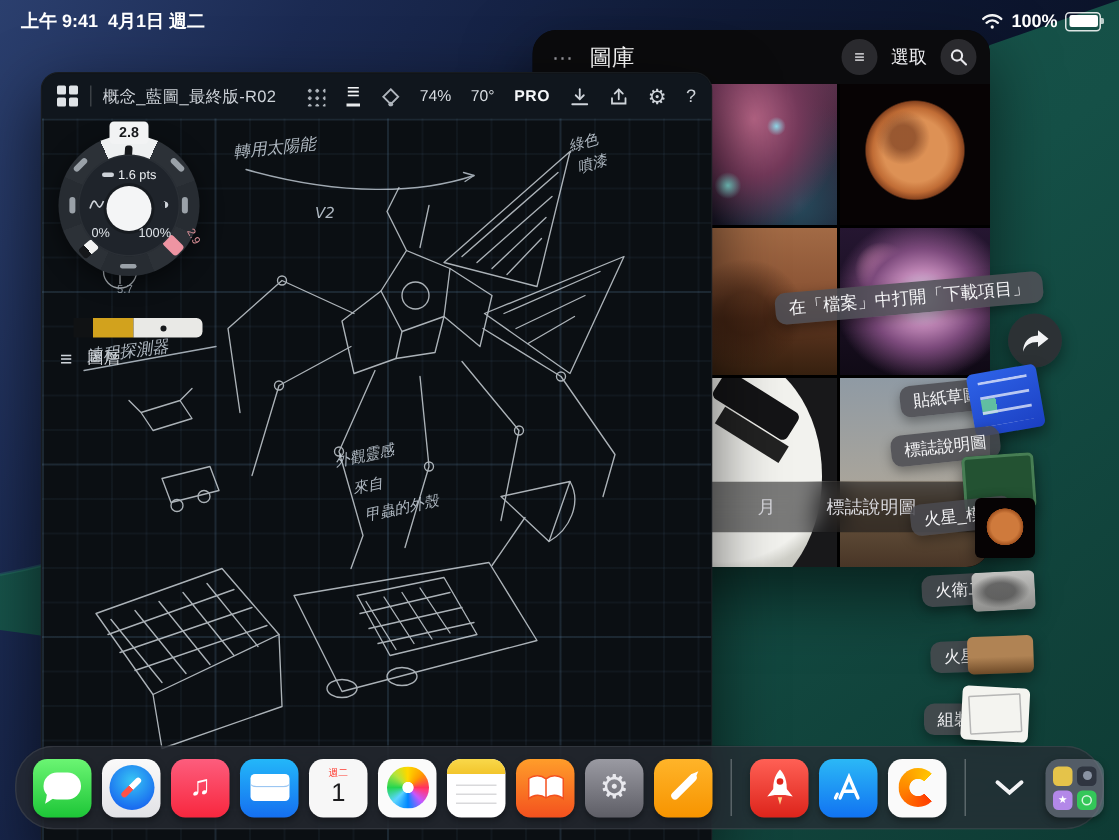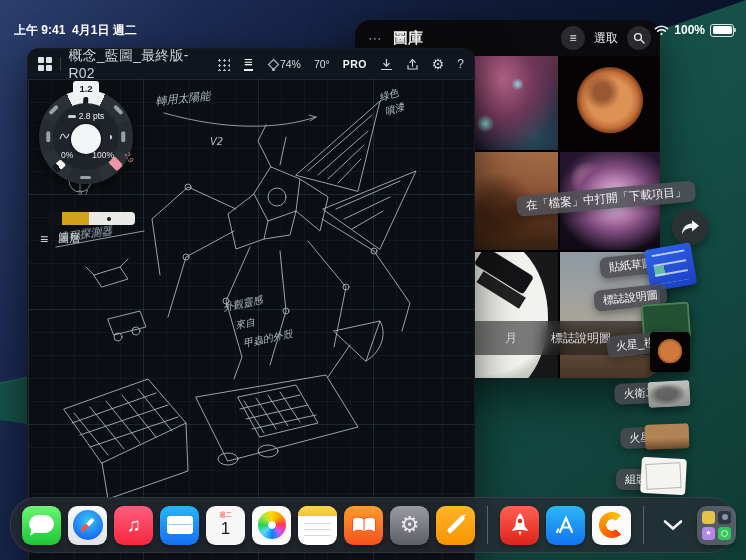--- a/index.html
+++ b/index.html
@@ -7,33 +7,33 @@
     width:746px;height:560px;position:relative;overflow:hidden;
     font-family:"Liberation Sans","DejaVu Sans",sans-serif;
     background:#0d1630;
     -webkit-font-smoothing:antialiased;
   }
   
   .wallpaper{position:absolute;inset:0;z-index:0;
     background:linear-gradient(118deg,#2b3f6e 0%,#1b2a52 20%,#13204096 45%,#0a1228 75%),#0d1630;}
   .wallpaper svg{position:absolute;inset:0;}
   
-  .statusbar{position:absolute;top:16px;left:0;right:0;height:24px;z-index:50;
+  .statusbar{position:absolute;top:0;left:0;right:0;height:24px;z-index:50;
     display:flex;justify-content:space-between;align-items:center;padding:2px 12px 0 14px;
     color:#fff;font-size:12px;font-weight:bold;}
   .sb-right{display:flex;align-items:center;gap:5px;font-weight:bold;}
   .battery{width:22px;height:11px;border:1px solid rgba(255,255,255,.85);border-radius:3px;position:relative;}
   .battery:before{content:"";position:absolute;inset:1.5px;background:#fff;border-radius:1.5px;}
   .battery:after{content:"";position:absolute;right:-3px;top:3px;width:2px;height:4px;background:rgba(255,255,255,.7);border-radius:0 1px 1px 0;}
   
   .gallery{position:absolute;left:355px;top:20px;width:305px;height:358px;z-index:10;
     border-radius:16px;overflow:hidden;background:#0b0b0d;box-shadow:0 18px 45px rgba(0,0,0,.55);}
   .g-titlebar{height:36px;display:flex;align-items:center;padding:0 9px 0 13px;background:#0b0b0d;color:#fff;}
   .g-dots{color:#9a9aa0;font-size:14px;letter-spacing:1px;margin-right:10px;}
-  .g-title{font-size:15px;font-weight:bold;}
+  .g-title{font-size:15px;font-weight:normal;}
   .g-right{margin-left:auto;display:flex;align-items:center;gap:9px;}
   .g-circle{width:24px;height:24px;border-radius:50%;background:#2a2a2e;color:#e8e8ec;
     display:flex;align-items:center;justify-content:center;font-size:12px;}
   .g-select{font-size:12px;color:#ededf0;}
   .g-grid{position:absolute;left:0;right:0;top:36px;bottom:0;display:grid;
     grid-template-columns:repeat(3,1fr);grid-template-rows:94px 98px 130px;gap:2px;background:#000;}
   .ph{width:100%;height:100%;}
   .ph-hid1{background:linear-gradient(160deg,#2a2030,#120d16);}
   .ph-hid2{background:linear-gradient(200deg,#23303a,#0c1014);}
   .ph-hid3{background:linear-gradient(180deg,#3a2c22,#15100b);}
@@ -65,21 +65,21 @@
     display:flex;align-items:center;gap:34px;padding-left:150px;color:#d9d9de;font-size:12px;}
   
   .concepts{position:absolute;left:27px;top:48px;width:446px;height:512px;z-index:20;
     border-radius:12px 12px 0 0;overflow:hidden;background:#0b0f14;
     box-shadow:0 16px 45px rgba(0,0,0,.6);border:1px solid rgba(255,255,255,.05);}
   .c-toolbar{height:30px;display:flex;align-items:center;background:#10161d;
     padding:0 10px;color:#c9ced4;font-size:10px;border-bottom:1px solid rgba(255,255,255,.04);}
   .tb-grid{display:grid;grid-template-columns:6px 6px;grid-template-rows:6px 6px;gap:1.5px;margin-right:8px;}
   .tb-grid i{background:#dfe3e7;border-radius:1px;}
   .tb-sep{width:1px;height:14px;background:rgba(255,255,255,.18);margin-right:8px;}
-  .c-title{color:#cdd2d8;font-size:14px;letter-spacing:.2px;}
+  .c-title{color:#cdd2d8;font-size:11px;letter-spacing:.2px;}
   .tb-mid{display:flex;align-items:center;gap:14px;margin-left:20px;}
   .tb-dotgrid{width:13px;height:13px;
     background-image:radial-gradient(circle,#aeb4bb 1px,rgba(0,0,0,0) 1.3px);background-size:5px 5px;}
   .tb-list{font-size:15px;color:#f2f4f6;line-height:10px;padding-bottom:2px;border-bottom:2px solid #e8eaec;}
   .tb-lasso svg{display:block;}
   .tb-right{margin-left:auto;display:flex;align-items:center;gap:13px;color:#d7dbe0;font-size:10.5px;}
   .tb-pro{font-weight:bold;color:#f4f6f8;letter-spacing:.4px;}
   .tb-ic svg{display:block;}
   .tb-gear{font-size:14px;color:#cfd4da;line-height:1;}
   .tb-help{font-size:12px;color:#cfd4da;}
@@ -360,33 +360,33 @@
         <text x="208" y="250" font-size="10" transform="rotate(-12 208 250)">來自</text>
         <text x="216" y="268" font-size="10" transform="rotate(-12 216 268)">甲蟲的外殼</text>
       </g>
       <g stroke="#c6d0da" fill="none" stroke-width="0.9" opacity="0.8" stroke-linecap="round">
         <path d="M136 34 C200 52 252 50 288 38"></path>
         <path d="M288 38 l-7 -2 m7 2 l-6 4"></path>
         <path d="M28 168 L116 152"></path>
       </g>
     </svg>
 
-    <div class="badge-size">1.2</div>
+    <div class="badge-size">2.8</div>
     <div class="wheel">
       <div class="pen"></div>
       <div class="t-g" style="right:9px;top:18px;transform:rotate(45deg);"></div>
       <div class="t-g" style="right:4px;top:45px;transform:rotate(90deg);"></div>
       <div class="t-g" style="left:4px;top:45px;transform:rotate(90deg);"></div>
       <div class="t-g" style="left:9px;top:18px;transform:rotate(-45deg);"></div>
       <div class="t-g" style="left:41px;bottom:5px;"></div>
       <div class="eraser"></div>
       <div class="chip"></div>
       <div class="esize">2.9</div>
       <div class="wheel-hub">
-        <div class="hub-size"><i></i><span>2.8 pts</span></div>
+        <div class="hub-size"><i></i><span>1.6 pts</span></div>
         <div class="hub-gl" style="left:7px;">
           <svg width="11" height="9" viewBox="0 0 11 9" fill="none" stroke="#cfd4da" stroke-width="1.1">
               <path d="M1 7 C3 1 4 1 5.5 4 C7 7 8 7 10 2"></path>
             </svg>
         </div>
         <div class="hub-gl" style="right:7px;">◑</div>
         <div class="hub-center"></div>
         <div class="hub-min">0%</div>
         <div class="hub-max">100%</div>
       </div>

